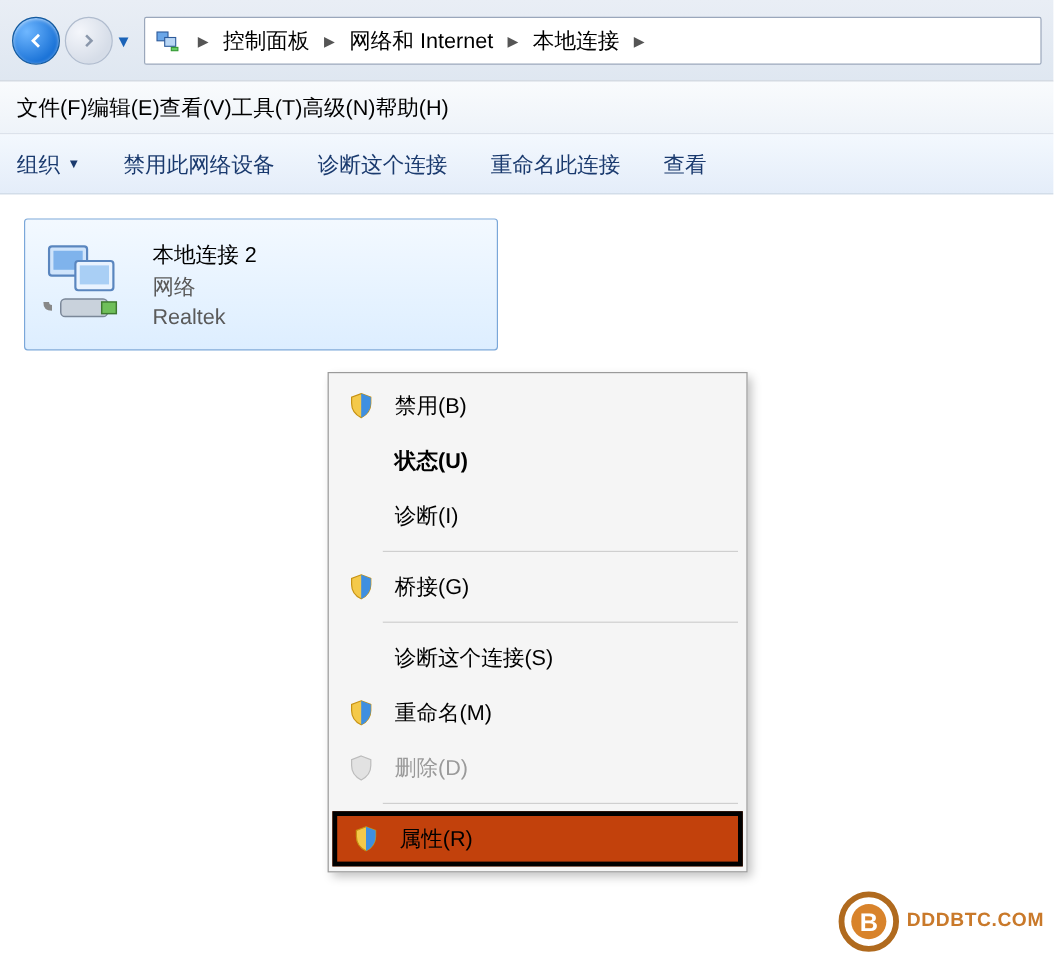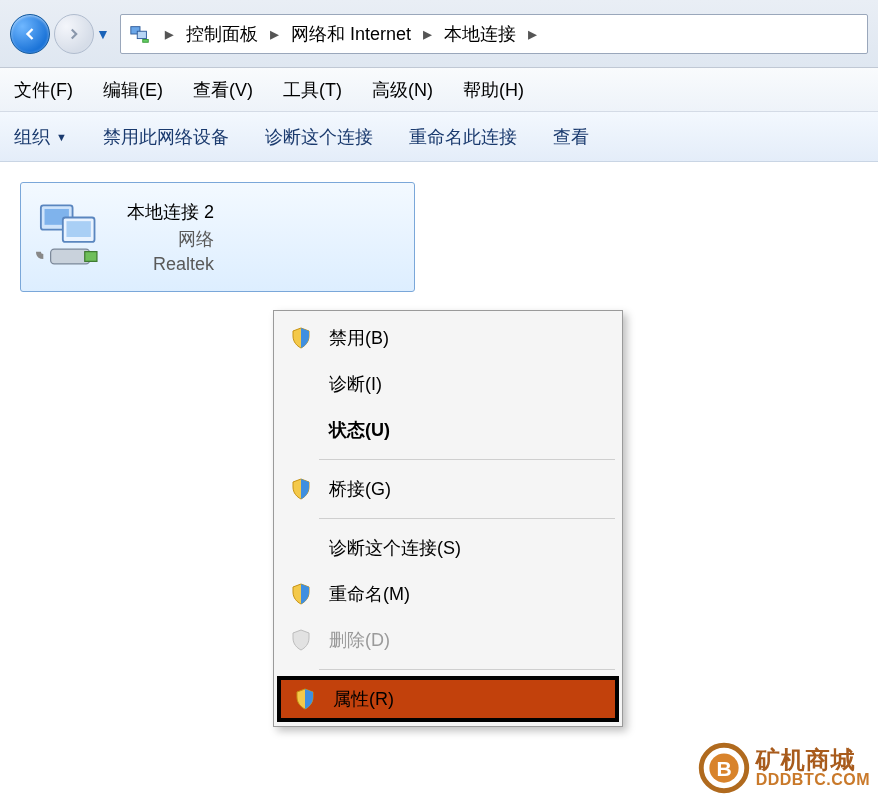--- a/index.html
+++ b/index.html
@@ -67,21 +67,20 @@
   .crumb-text { color: #000; }
 
   
   .menubar {
     height: 44px;
     background: linear-gradient(to bottom, #f9fbfd, #eef3f9);
     border-bottom: 1px solid #d4dbe6;
     display: flex;
     align-items: center;
     padding: 0 14px;
-    gap: 30px;
   }
   .menu-item { color: #000; }
 
   
   .toolbar {
     height: 50px;
     background: linear-gradient(to bottom, #f3f8fe, #e4edf9);
     border-bottom: 1px solid #c9d5e4;
     display: flex;
     align-items: center;
@@ -104,21 +103,21 @@
     border-radius: 3px;
     display: flex;
     align-items: center;
     padding: 10px 14px;
     gap: 12px;
   }
   .conn-icon {
     width: 80px; height: 80px;
     display: flex; align-items: center; justify-content: center;
   }
-  .conn-text { display: flex; flex-direction: column; gap: 3px; text-align: right; }
+  .conn-text { display: flex; flex-direction: column; gap: 3px; }
   .conn-title { color: #000; }
   .conn-sub { color: #5a5a5a; }
 
   
   .context-menu {
     position: absolute;
     left: 232px;
     top: 310px;
     width: 350px;
     background: #f5f5f5;
@@ -252,27 +251,27 @@
 <div class="context-menu">
   <div class="ctx-item">
     <span class="ctx-icon">
       <svg class="shield" viewBox="0 0 24 24">
           <path d="M12 2l8 3v5c0 6-4 10-8 12-4-2-8-6-8-12V5l8-3z" fill="#f4c94a" stroke="#c79212"></path>
           <path d="M12 2l8 3v5c0 6-4 10-8 12V2z" fill="#3f8fe0"></path>
         </svg>
     </span>
     <span class="ctx-label">禁用(B)</span>
   </div>
-  <div class="ctx-item">
-    <span class="ctx-icon"></span>
-    <span class="ctx-label">诊断(I)</span>
-  </div>
   <div class="ctx-item bold">
     <span class="ctx-icon"></span>
     <span class="ctx-label">状态(U)</span>
+  </div>
+  <div class="ctx-item">
+    <span class="ctx-icon"></span>
+    <span class="ctx-label">诊断(I)</span>
   </div>
   <div class="ctx-sep"></div>
   <div class="ctx-item">
     <span class="ctx-icon">
       <svg class="shield" viewBox="0 0 24 24">
           <path d="M12 2l8 3v5c0 6-4 10-8 12-4-2-8-6-8-12V5l8-3z" fill="#f4c94a" stroke="#c79212"></path>
           <path d="M12 2l8 3v5c0 6-4 10-8 12V2z" fill="#3f8fe0"></path>
         </svg>
     </span>
     <span class="ctx-label">桥接(G)</span>
@@ -311,16 +310,15 @@
   </div>
 </div>
 
 <div class="watermark">
   <svg class="wm-coin" viewBox="0 0 64 64">
     <circle cx="32" cy="32" r="28" fill="none" stroke="#b06a1e" stroke-width="6"></circle>
     <circle cx="32" cy="32" r="18" fill="#d8832b"></circle>
     <text x="32" y="42" text-anchor="middle" font-size="26" font-weight="900" fill="#fff">B</text>
   </svg>
   <div class="wm-text">
-    <span class="wm-top">矿机商城</span>
     <span class="wm-bot">DDDBTC.COM</span>
   </div>
 </div>
 
 </body></html>

